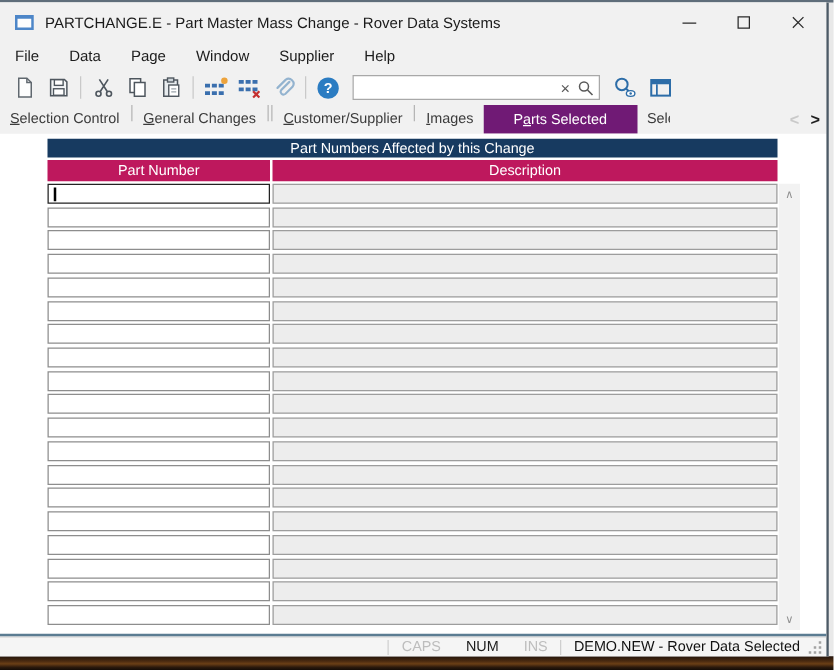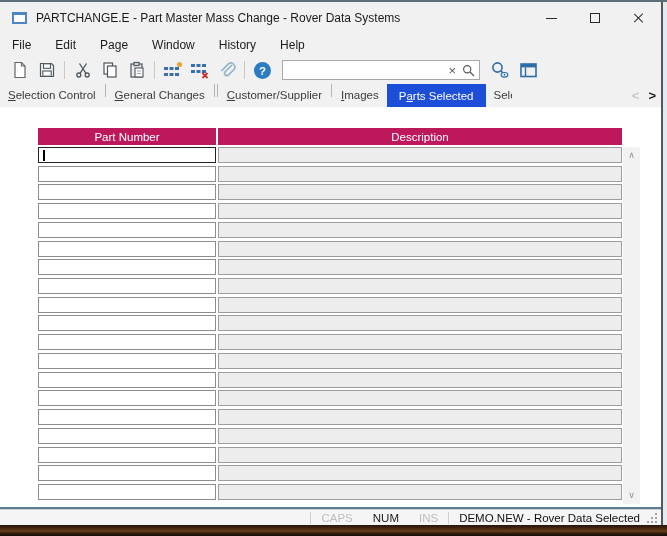--- a/index.html
+++ b/index.html
@@ -31,21 +31,21 @@
 .tbtn{width:27px;height:24px;display:flex;align-items:center;justify-content:center;flex:none}
 .tsep{width:1px;height:18px;background:#c9c9c9;margin:0 4px;flex:none}
 .search-wrap{width:198px;height:20px;border:1px solid #a8a8a8;background:#fff;display:flex;align-items:center;margin-left:6px;flex:none}
 .search-input{flex:1;min-width:0;border:none;outline:none;height:16px;font-size:12px;padding:0 4px;background:transparent;font-family:inherit}
 .search-clear{font-size:13px;color:#5a5a5a;padding:0 4px;line-height:1}
 .search-mag{padding:0 4px 0 2px;display:flex;align-items:center}
 
 .tabbar{height:23px;display:flex;align-items:center;background:#f1f1f1;position:relative;flex:none;overflow:hidden}
 .tab{font-size:11.5px;color:#3b3b3b;padding:5px 8px;white-space:nowrap;flex:none}
 .tab u{text-decoration:underline}
-.tab.active{background:#1d4ed8;color:#fff;padding:6px 12px}
+.tab.active{background:#701a75;color:#fff;padding:6px 24px}
 .tab.clipped{width:26px;overflow:hidden;padding-right:0}
 .tab-sep{width:1px;height:13px;background:#b5b5b5;margin:0 1px;flex:none}
 .tab-arrows{position:absolute;right:5px;top:0;height:100%;display:flex;align-items:center;gap:9px;
  font-size:13px;font-weight:700;background:#f1f1f1;padding-left:6px}
 .arrow-left{color:#c9c9c9}
 .arrow-right{color:#1f1f1f}
 
 .content{flex:1;position:relative;background:#fff;border-bottom:2px solid #5b7c92}
 .banner{position:absolute;left:38px;top:4px;width:584px;height:15px;background:#173a60;color:#fff;
  font-size:11.5px;display:flex;align-items:center;justify-content:center}
@@ -95,24 +95,24 @@
           <div class="max-glyph"></div>
         </div>
         <div class="win-btn">
           <div class="close-glyph"></div>
         </div>
       </div>
     </div>
 
     <div class="menubar">
       <span class="menu-item">File</span>
-      <span class="menu-item">Edit</span>
+      <span class="menu-item">Data</span>
       <span class="menu-item">Page</span>
       <span class="menu-item">Window</span>
-      <span class="menu-item">History</span>
+      <span class="menu-item">Supplier</span>
       <span class="menu-item">Help</span>
     </div>
 
     <div class="toolbar">
       <div class="tbtn">
         <svg width="18" height="18" viewBox="0 0 18 18">
           <path d="M4 1.5 h6.5 l3.5 3.5 v11.5 h-10 z" fill="#fdfdfd" stroke="#60686f" stroke-width="1.2"></path>
           <path d="M10.5 1.5 v3.5 h3.5" fill="none" stroke="#60686f" stroke-width="1.2"></path>
         </svg>
       </div>
@@ -224,20 +224,21 @@
           <div class="tab active">P<u>a</u>rts Selected</div>
           <div class="tab clipped">Sele</div>
         </div>
       <div class="tab-arrows">
         <span class="arrow-left">&lt;</span>
         <span class="arrow-right">&gt;</span>
       </div>
     </div>
 
     <div class="content">
+      <div class="banner">Part Numbers Affected by this Change</div>
       <div class="hdr-row">
         <div class="hdr-cell part">Part Number</div>
         <div class="hdr-cell desc">Description</div>
       </div>
       <div class="grid-body">
           <div class="grid-row">
             <div class="cell part focused">
               <div class="caret"></div>
             </div>
             <div class="cell desc"></div>

